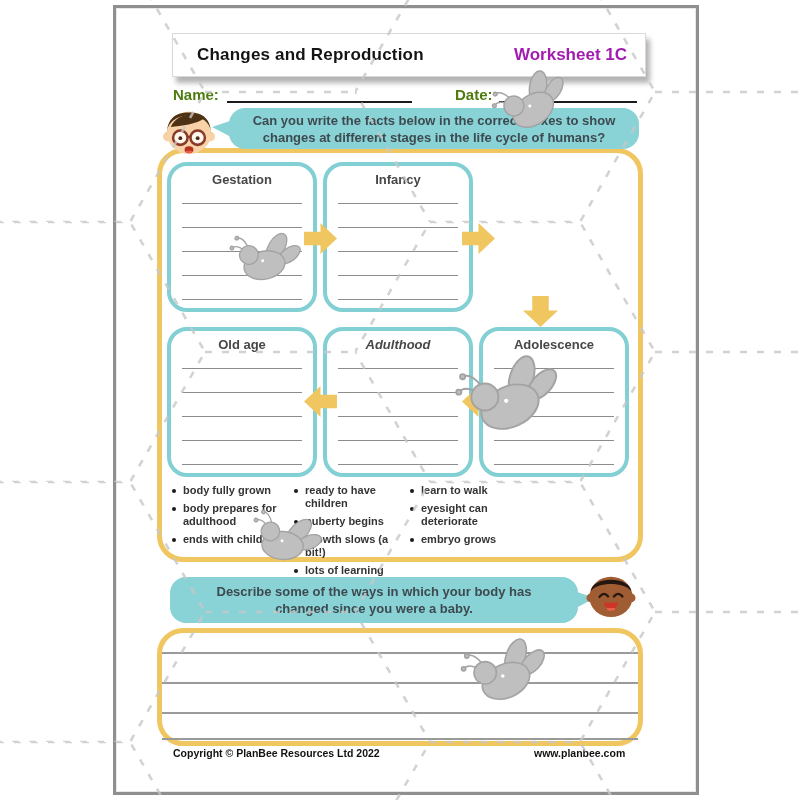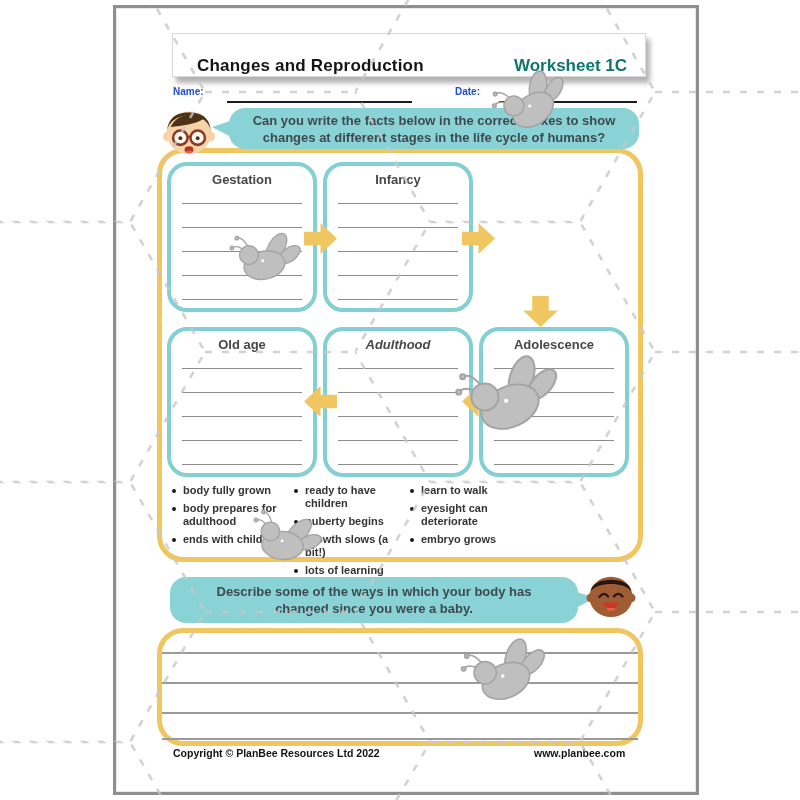--- a/index.html
+++ b/index.html
@@ -11,28 +11,28 @@
   .page {
     position:absolute; left:113px; top:5px; width:586px; height:790px;
     background:#ffffff; border:3px solid #8f8f8f;
     box-shadow: inset 0 0 0 1px #e8e8e8;
   }
 
   .titlebar {
     position:absolute; left:172px; top:33px; width:474px; height:44px;
     background:#ffffff; border:1px solid #d9d9d9;
     box-shadow: 4px 6px 5px rgba(0,0,0,0.30);
-    display:flex; align-items:flex-end; justify-content:space-between;
+    display:flex; align-items:center; justify-content:space-between;
     z-index:5;
     gap:36px;
   }
   .titlebar .ttl { font-size:17px; font-weight:bold; color:#141414; padding-left:24px; letter-spacing:.2px; }
-  .titlebar .wks { font-size:17px; font-weight:bold; color:#0f766e; padding-right:18px; }
-
-  .field-label { position:absolute; font-size:10px; font-weight:bold; color:#1d4ed8; z-index:5; }
+  .titlebar .wks { font-size:17px; font-weight:bold; color:#a21caf; padding-right:18px; }
+
+  .field-label { position:absolute; font-size:15px; font-weight:bold; color:#4d7c0f; z-index:5; }
   .field-line  { position:absolute; height:2px; background:#1a1a1a; z-index:5; }
 
   .speech {
     position:absolute; background:#89d2d6; border-radius:16px;
     color:#3d4a50; font-size:13px; font-weight:bold; line-height:17px;
     text-align:center; display:flex; align-items:center; justify-content:center;
     padding:4px 18px; z-index:6;
   }
   .speech.tail-left::before {
     content:""; position:absolute; left:-17px; top:12px;

